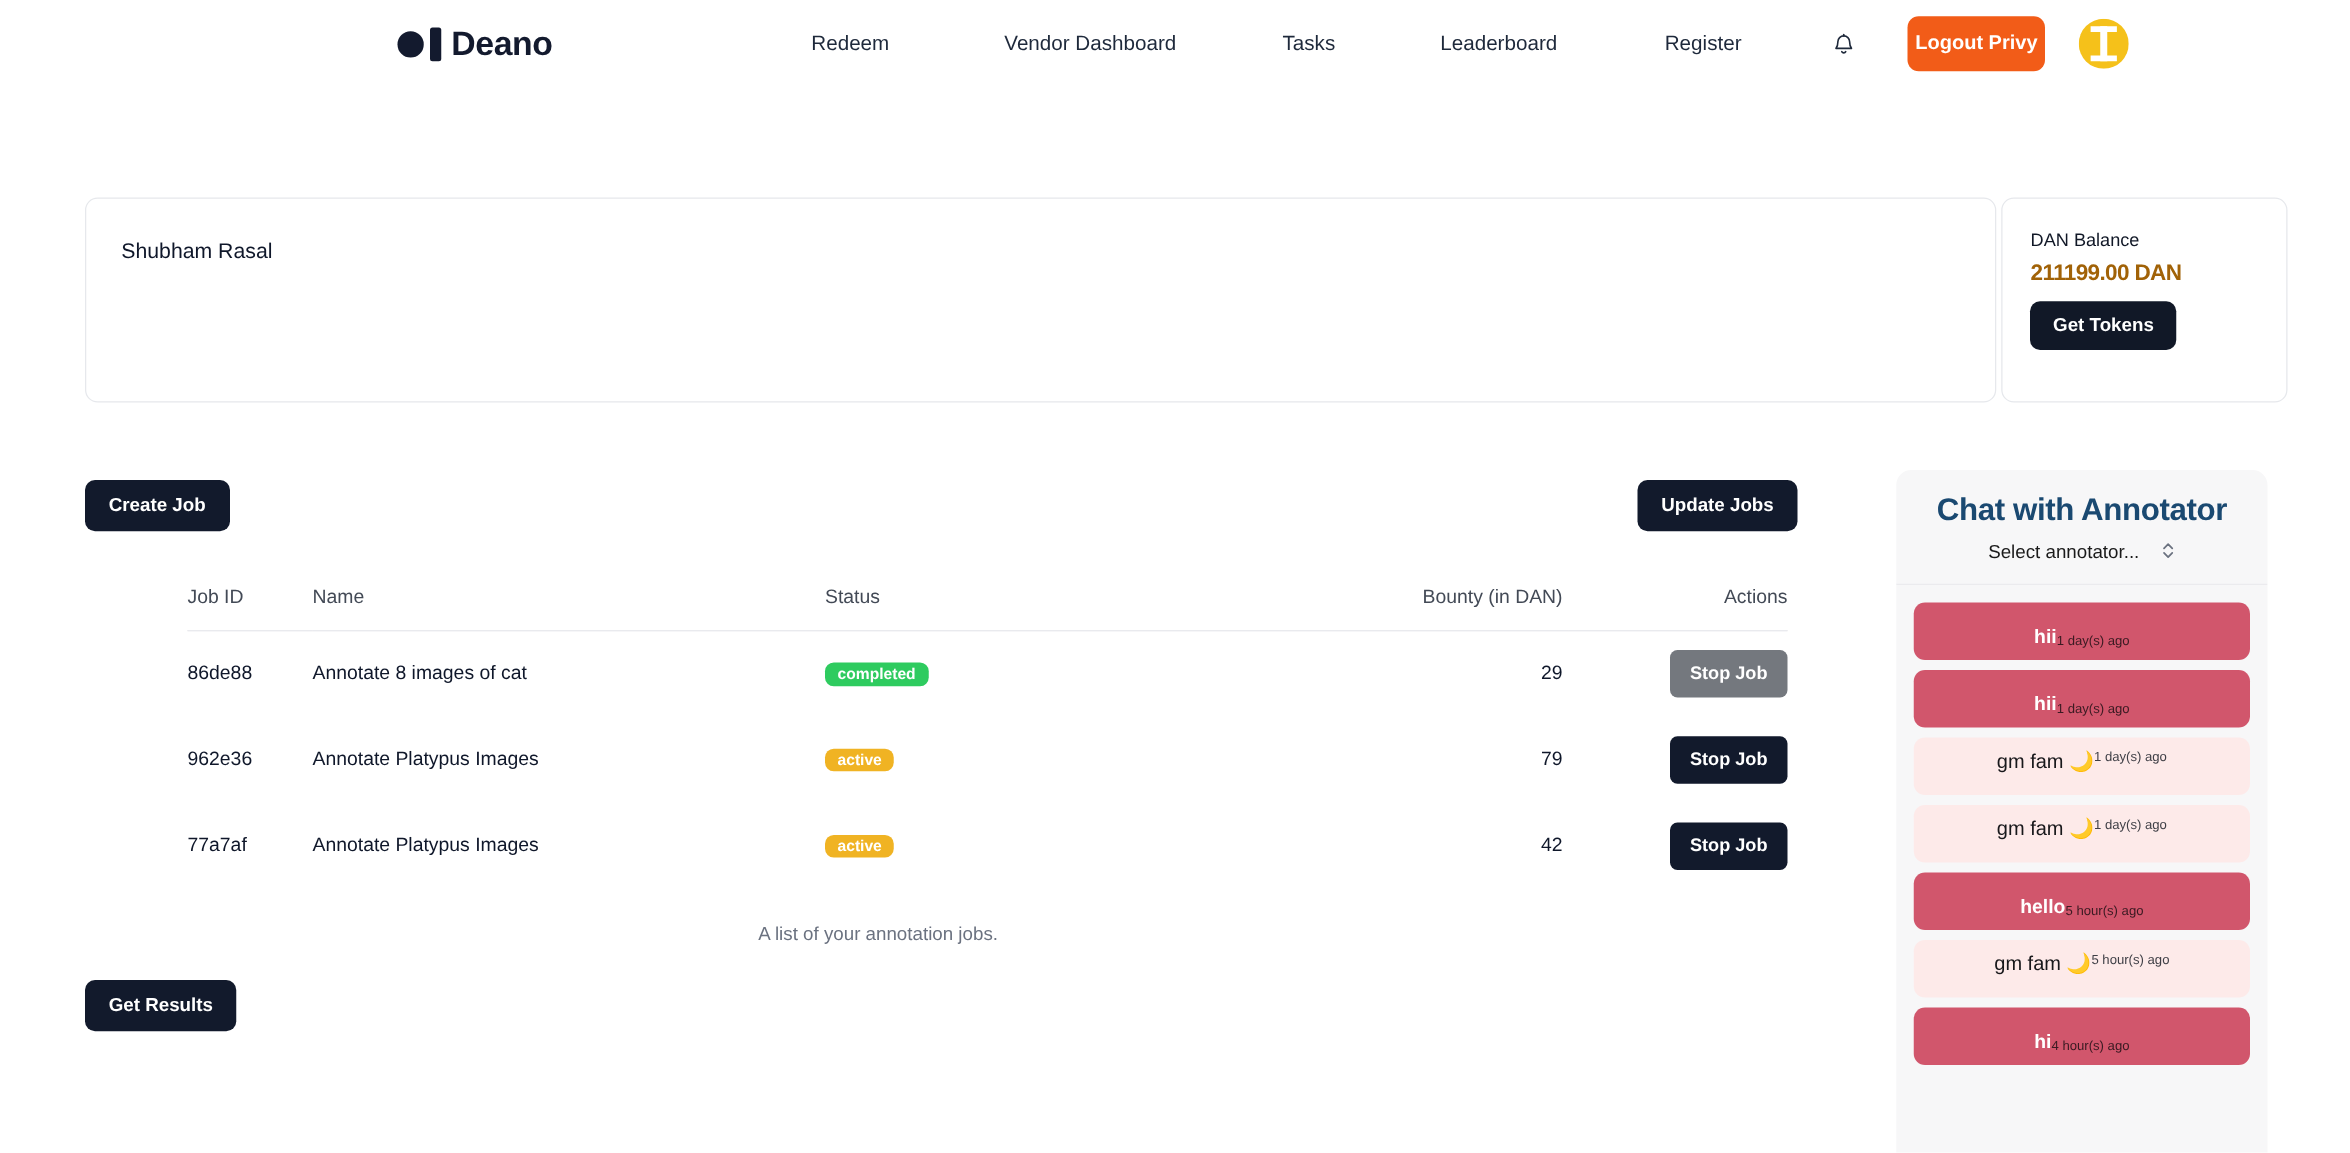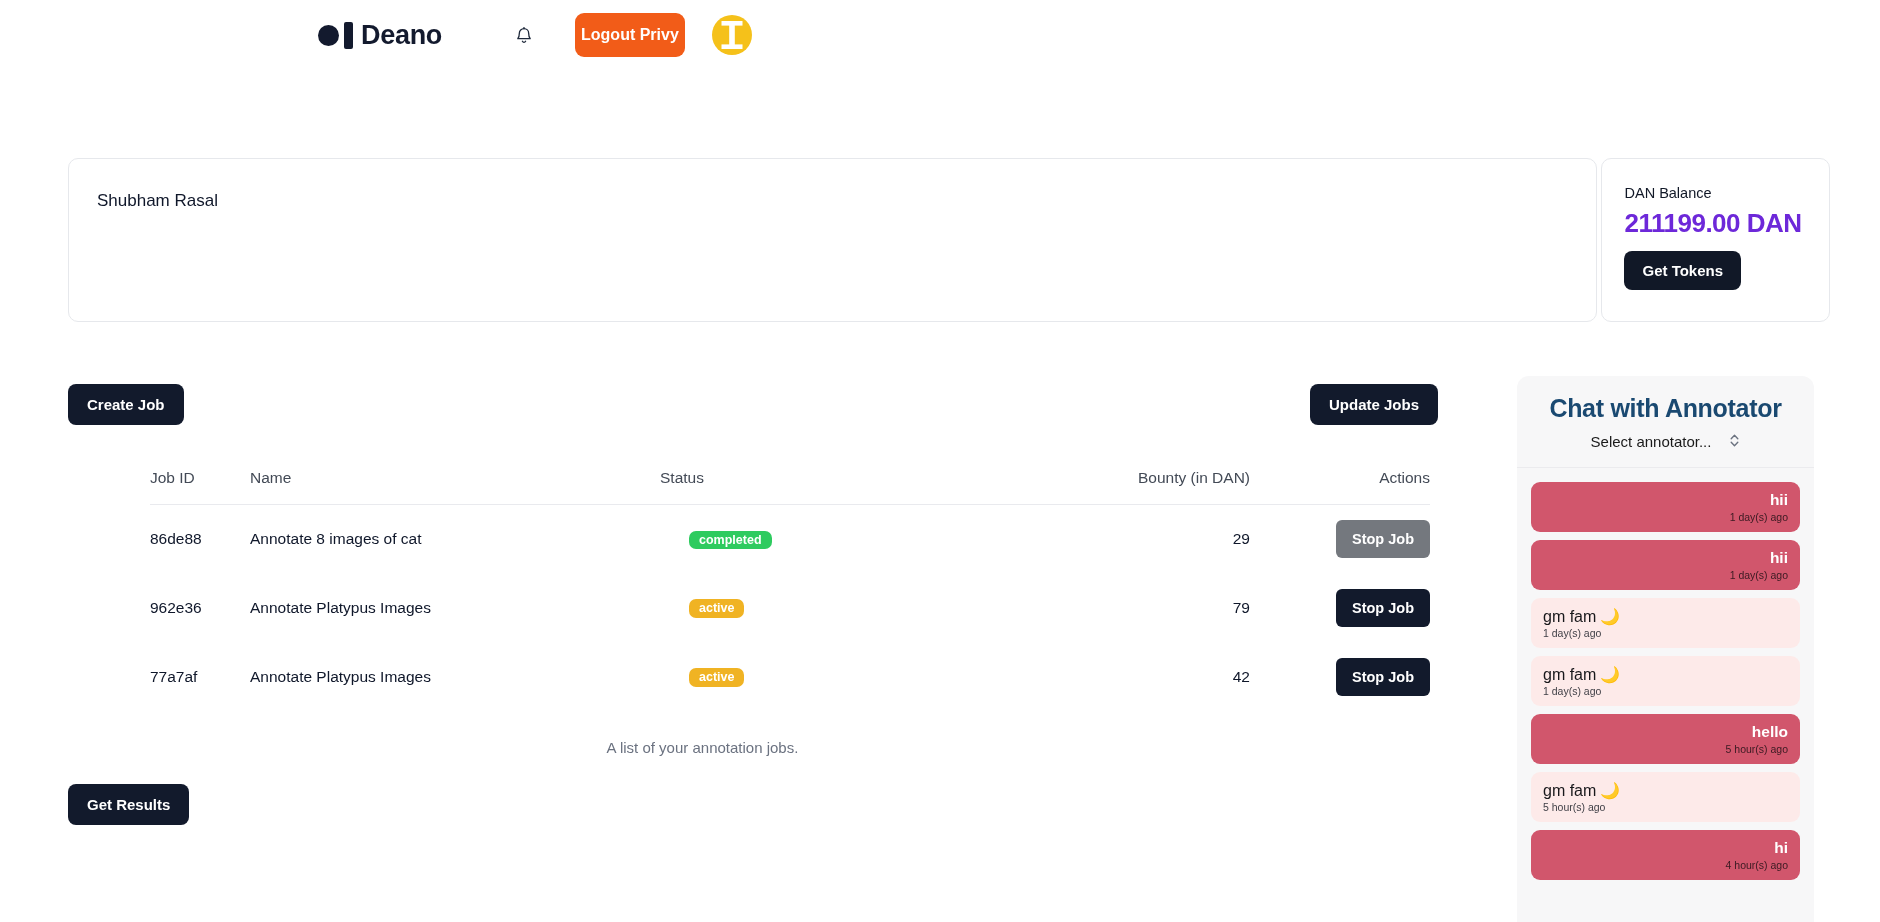--- a/index.html
+++ b/index.html
@@ -118,24 +118,24 @@
     border-radius: 10px;
     background: #ffffff;
     padding: 26px 0 0 22px;
   }
   .balance-label {
     font-size: 14.5px;
     color: #111827;
     margin-bottom: 7px;
   }
   .balance-amount {
-    font-size: 26px;
+    font-size: 18px;
     font-weight: 700;
     letter-spacing: -0.5px;
-    color: #6d28d9;
+    color: #a16207;
     margin-bottom: 12px;
     white-space: nowrap;
   }
   .get-tokens-btn {
     background: #111827;
     color: #ffffff;
     font-size: 15px;
     font-weight: 700;
     border: none;
     border-radius: 8px;
@@ -204,21 +204,20 @@
   th.col-actions{ text-align: right; }
 
   .badge {
     display: inline-block;
     font-size: 12.5px;
     font-weight: 700;
     color: #ffffff;
     border-radius: 7px;
     padding: 3px 10px;
     line-height: 1;
-    margin-left: 29px;
   }
   .badge-completed { background: #2ecb5f; }
   .badge-active    { background: #f0b323; }
 
   .stop-btn {
     background: #121a2c;
     color: #ffffff;
     font-size: 14.5px;
     font-weight: 700;
     border: none;
@@ -295,21 +294,21 @@
     padding: 14px 14px 0 14px;
     display: flex;
     flex-direction: column;
     gap: 8px;
   }
   .msg {
     border-radius: 9px;
     padding: 9px 12px;
     min-height: 46px;
     display: flex;
-    flex-direction: column;
+    flex-direction: row;
     justify-content: center;
     flex: 0 0 auto;
   }
   .msg.out {
     background: #d1566c;
     align-items: flex-end;
     text-align: right;
   }
   .msg.out .msg-text { color: #ffffff; font-size: 15.5px; font-weight: 700; }
   .msg.out .msg-time { color: #3a1a22; font-size: 10.5px; margin-top: 2px; }
@@ -327,20 +326,31 @@
 <div class="navbar">
 
   <div class="brand">
     <span class="brand-mark">
       <span class="brand-dot"></span>
         <span class="brand-bar"></span>
     </span>
     <span class="brand-name">Deano</span>
   </div>
 
+  <nav class="nav-links">
+    <a class="nav-link" href="#">Redeem</a>
+    <span class="nav-gap-1"></span>
+    <a class="nav-link" href="#">Vendor Dashboard</a>
+    <span class="nav-gap-2"></span>
+    <a class="nav-link" href="#">Tasks</a>
+    <span class="nav-gap-3"></span>
+    <a class="nav-link" href="#">Leaderboard</a>
+    <span class="nav-gap-4"></span>
+    <a class="nav-link" href="#">Register</a>
+  </nav>
 
   <div class="nav-right">
     <span class="bell-icon">
       <svg width="18" height="19" viewBox="0 0 18 19" fill="none" stroke="currentColor" stroke-width="1.3" stroke-linecap="round" stroke-linejoin="round">
         <path d="M9 1.6v1.1"></path>
         <path d="M4.3 7.4a4.7 4.7 0 0 1 9.4 0c0 3.1.9 4.6 1.5 5.3H2.8c.6-.7 1.5-2.2 1.5-5.3Z"></path>
         <path d="M7.4 15.3a1.8 1.8 0 0 0 3.2 0"></path>
       </svg>
     </span>
     <button class="logout-btn">Logout Privy</button>

